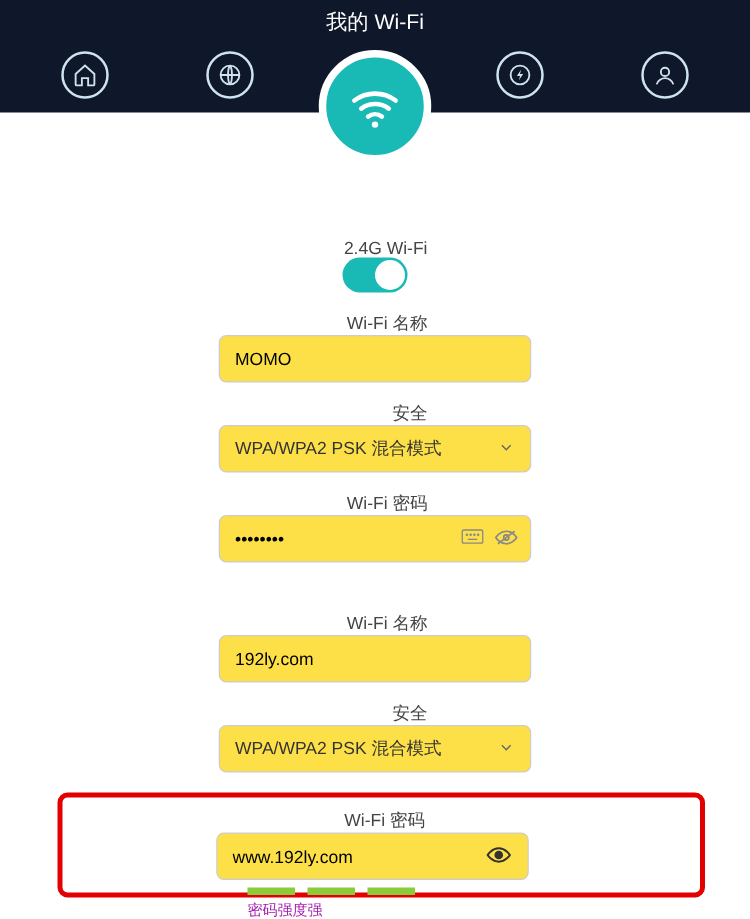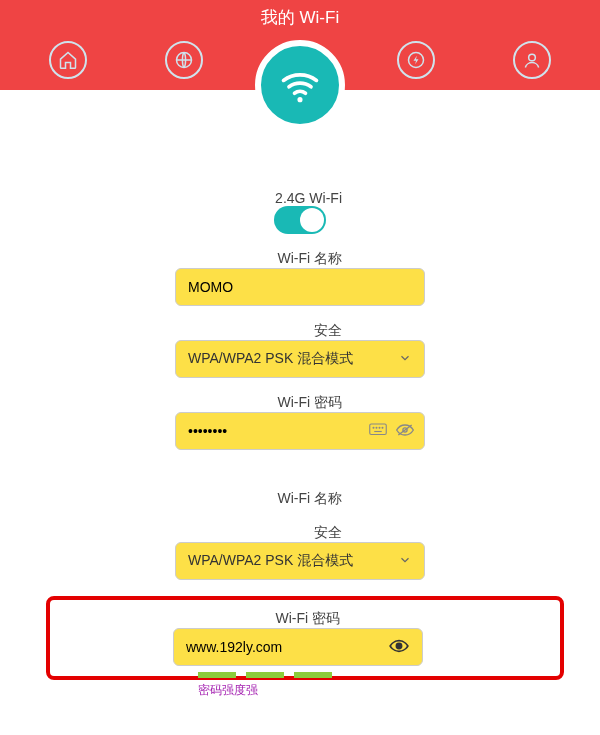--- a/index.html
+++ b/index.html
@@ -5,21 +5,21 @@
   * { box-sizing: border-box; margin: 0; padding: 0; }
   body {
     font-family: -apple-system, "Segoe UI", "Microsoft YaHei", sans-serif;
     background: #fff;
     width: 600px;
     height: 735px;
     overflow: hidden;
     color: #333;
   }
   .header {
-    background: #ef4444;
+    background: #0f172a;
     color: #fff;
     height: 90px;
     position: relative;
   }
   .title {
     text-align: center;
     padding-top: 6px;
     font-size: 17px;
     font-weight: 500;
   }
@@ -264,20 +264,25 @@
           </span>
         </div>
       </div>
     </div>
   </div>
 
   <div class="section-spacer"></div>
 
   <div class="row">
     <div class="row-label">Wi-Fi 名称</div>
+    <div class="row-control">
+      <div class="input">
+        <input value="192ly.com" style="">
+      </div>
+    </div>
   </div>
   <div class="row">
     <div class="row-label">安全</div>
     <div class="row-control">
       <div class="select">
         <span>WPA/WPA2 PSK 混合模式</span>
         <span class="chevron">
           <svg width="14" height="14" viewBox="0 0 24 24" fill="none" stroke="currentColor" stroke-width="2">
               <path d="M6 9l6 6 6-6"></path>
             </svg>

